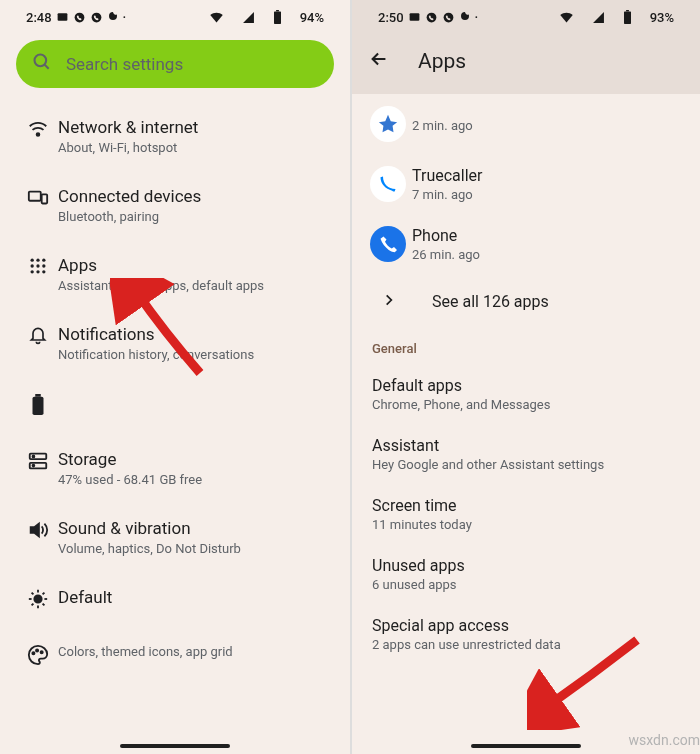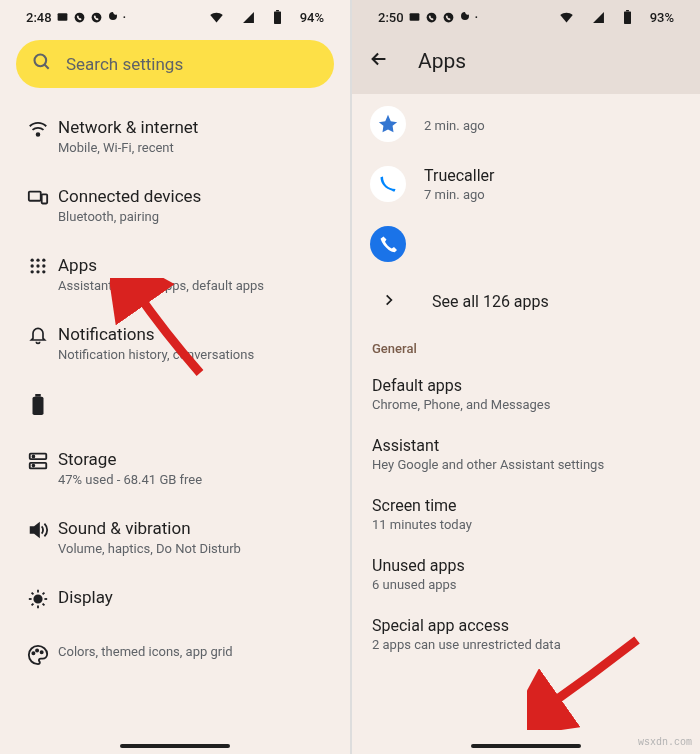--- a/index.html
+++ b/index.html
@@ -32,21 +32,21 @@
     font-weight: 500;
     color: #1a1a1a;
   }
   .status-left, .status-right { display: flex; align-items: center; gap: 4px; }
   .status-right { gap: 18px; }
   .sb-icon { display: inline-flex; }
 
   
   .search-pill {
     margin: 6px 16px 8px;
-    background: #fde047;
+    background: #84cc16;
     border-radius: 24px;
     height: 48px;
     display: flex;
     align-items: center;
     padding: 0 16px;
     gap: 14px;
   }
   .search-pill span.ph { color: #5f6368; font-size: 17px; }
 
   
@@ -96,21 +96,21 @@
     font-weight: 400;
     color: #1f1f1f;
   }
 
   .apps-body { padding: 0 0 0 0; }
 
   .app-row {
     display: flex;
     align-items: center;
     padding: 12px 18px 12px 18px;
-    gap: 18px;
+    gap: 6px;
     cursor: pointer;
   }
   .app-row .app-icon {
     width: 36px; height: 36px; border-radius: 50%;
     display: flex; align-items: center; justify-content: center;
     font-size: 18px;
   }
   .app-row .text-box .title { font-size: 16px; color: #1f1f1f; }
   .app-row .text-box .sub { font-size: 13px; color: #5f6368; margin-top: 2px; }
 
@@ -148,24 +148,23 @@
     background: #1f1f1f;
     border-radius: 2px;
   }
 
   
   .red-arrow { position: absolute; pointer-events: none; }
 
   .watermark {
     position: absolute;
     bottom: 6px;
-    right: 8px;
-    font-size: 10px;
+    right: 0;
+    font-size: 14px;
     color: #b3b3b3;
-    font-family: Liberation Mono, monospace;
   }
 </style>
 </head>
 <body>
 
 <div class="container">
 
   <div class="phone">
     <div class="status-bar">
       <div class="status-left">
@@ -227,21 +226,21 @@
       <div class="settings-item">
         <div class="icon-box">
             <span><svg width="22" height="22" viewBox="0 0 24 24" fill="none" stroke="#202124" stroke-width="2">
                 <path d="M3 9c5-5 13-5 18 0"></path>
                 <path d="M6 13c3.5-3 8.5-3 12 0"></path>
                 <circle cx="12" cy="18" r="1.5" fill="#202124"></circle>
               </svg></span>
           </div>
         <div class="text-box">
             <div class="title">Network &amp; internet</div>
-            <div class="sub">Mobile, Wi-Fi, recent</div>
+            <div class="sub">About, Wi-Fi, hotspot</div>
           </div>
       </div>
       <div class="settings-item">
         <div class="icon-box">
             <span><svg width="22" height="22" viewBox="0 0 24 24" fill="none" stroke="#202124" stroke-width="2">
                 <rect x="2" y="5" width="13" height="10" rx="1"></rect>
                 <rect x="16" y="8" width="6" height="10" rx="1"></rect>
               </svg></span>
           </div>
         <div class="text-box">
@@ -323,21 +322,21 @@
                 <line x1="12" y1="19" x2="12" y2="22"></line>
                 <line x1="2" y1="12" x2="5" y2="12"></line>
                 <line x1="19" y1="12" x2="22" y2="12"></line>
                 <line x1="5" y1="5" x2="7" y2="7"></line>
                 <line x1="17" y1="17" x2="19" y2="19"></line>
                 <line x1="5" y1="19" x2="7" y2="17"></line>
                 <line x1="17" y1="7" x2="19" y2="5"></line>
               </svg></span>
           </div>
         <div class="text-box">
-            <div class="title">Display</div>
+            <div class="title">Default</div>
           </div>
       </div>
       <div class="settings-item">
         <div class="icon-box">
             <span><svg width="22" height="22" viewBox="0 0 24 24" fill="none" stroke="#202124" stroke-width="2">
                 <path d="M12 2a10 10 0 1 0 0 20c1 0 2-1 2-2s-1-1-1-2 1-2 2-2h2a5 5 0 0 0 5-5c0-5-5-9-10-9z"></path>
                 <circle cx="7" cy="10" r="1.2" fill="#202124"></circle>
                 <circle cx="11" cy="7" r="1.2" fill="#202124"></circle>
                 <circle cx="16" cy="9" r="1.2" fill="#202124"></circle>
               </svg></span>
@@ -439,20 +438,24 @@
         <div class="text-box">
             <div class="title">Truecaller</div>
             <div class="sub">7 min. ago</div>
           </div>
       </div>
       <div class="app-row">
         <div class="app-icon" style="background:#1a73e8;">
             <svg width="18" height="18" viewBox="0 0 24 24" fill="#fff">
               <path d="M6 2l4 4-2 3c2 4 5 7 9 9l3-2 4 4-3 3c-2 0-5-1-8-3C8 16 4 11 2 5z"></path>
             </svg>
+          </div>
+        <div class="text-box">
+            <div class="title">Phone</div>
+            <div class="sub">26 min. ago</div>
           </div>
       </div>
 
       <div class="see-all-row">
         <span><svg width="14" height="14" viewBox="0 0 24 24" fill="none" stroke="#1f1f1f" stroke-width="3">
               <path d="M8 4l8 8-8 8"></path>
             </svg></span>
         <span class="t">See all 126 apps</span>
       </div>
 

